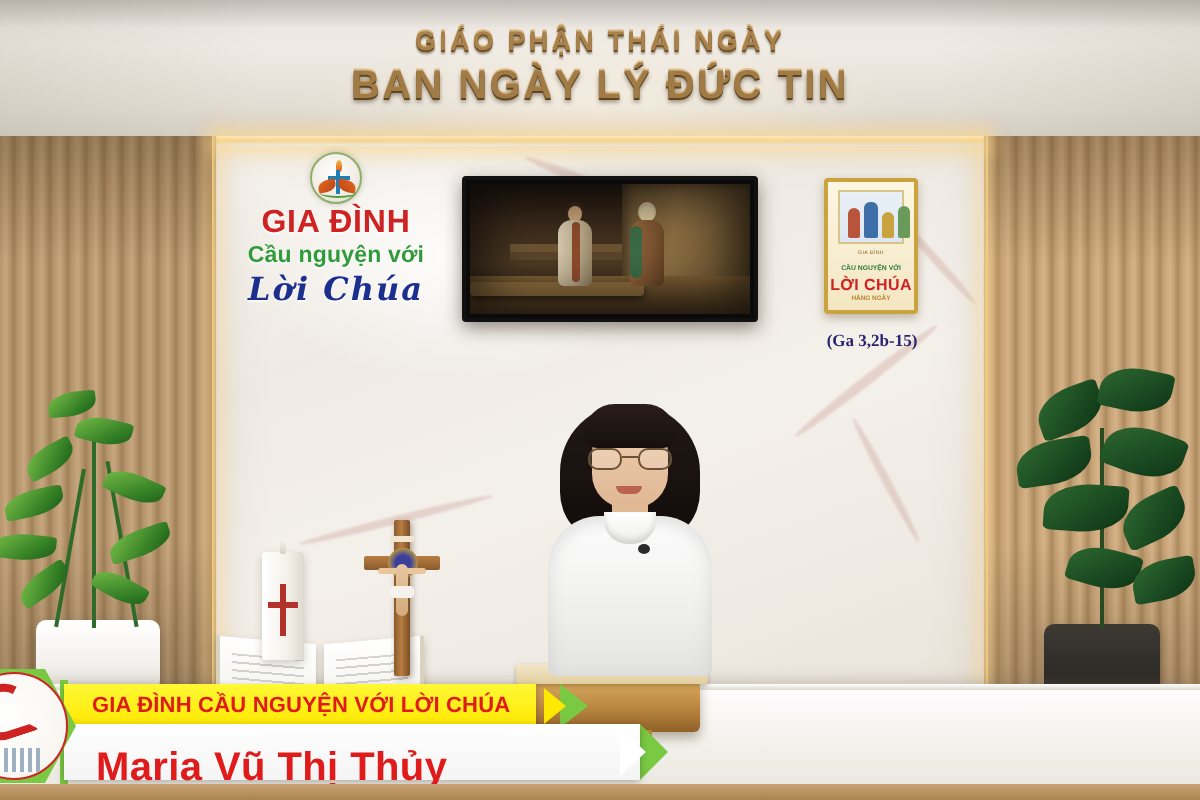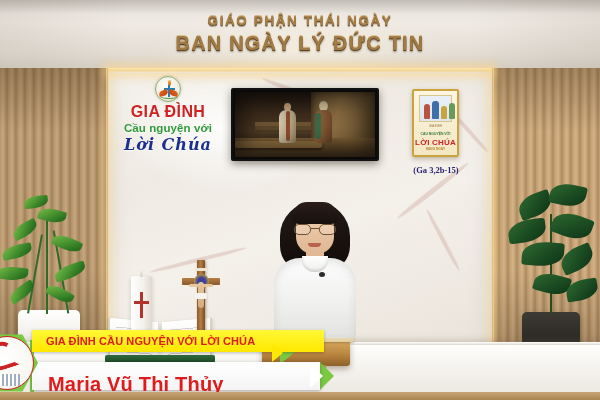--- a/index.html
+++ b/index.html
@@ -336,21 +336,21 @@
     left:34px; width:58px;
   }
   .leaf{ position:absolute; border-radius:60% 10% 60% 10%; }
   .plant-l .leaf{ background:linear-gradient(140deg,#7cc24a,#2f7a23 70%,#1d5718); }
   .plant-r .leaf{ background:linear-gradient(140deg,#2f6b32,#14401c 75%,#0c2d13); }
   .stem{ position:absolute; width:2px; background:#2f6b2a; }
 
   
   .lower{ position:absolute; left:0; bottom:8px; z-index:20; }
   .bar-yellow{
-    position:absolute; left:32px; bottom:40px; width:292px; height:22px;
+    position:absolute; left:32px; bottom:28px; width:236px; height:22px;
     background:linear-gradient(180deg,#fff835,#ffe800);
     box-shadow:0 1px 3px rgba(0,0,0,.25);
   }
   .bar-yellow .lbl{
     position:absolute; left:14px; top:0; right:10px; height:22px;
     display:flex; align-items:center;
     font-size:11px; font-weight:800; color:#e01b1b; letter-spacing:.1px;
     white-space:nowrap;
   }
   .bar-white{

